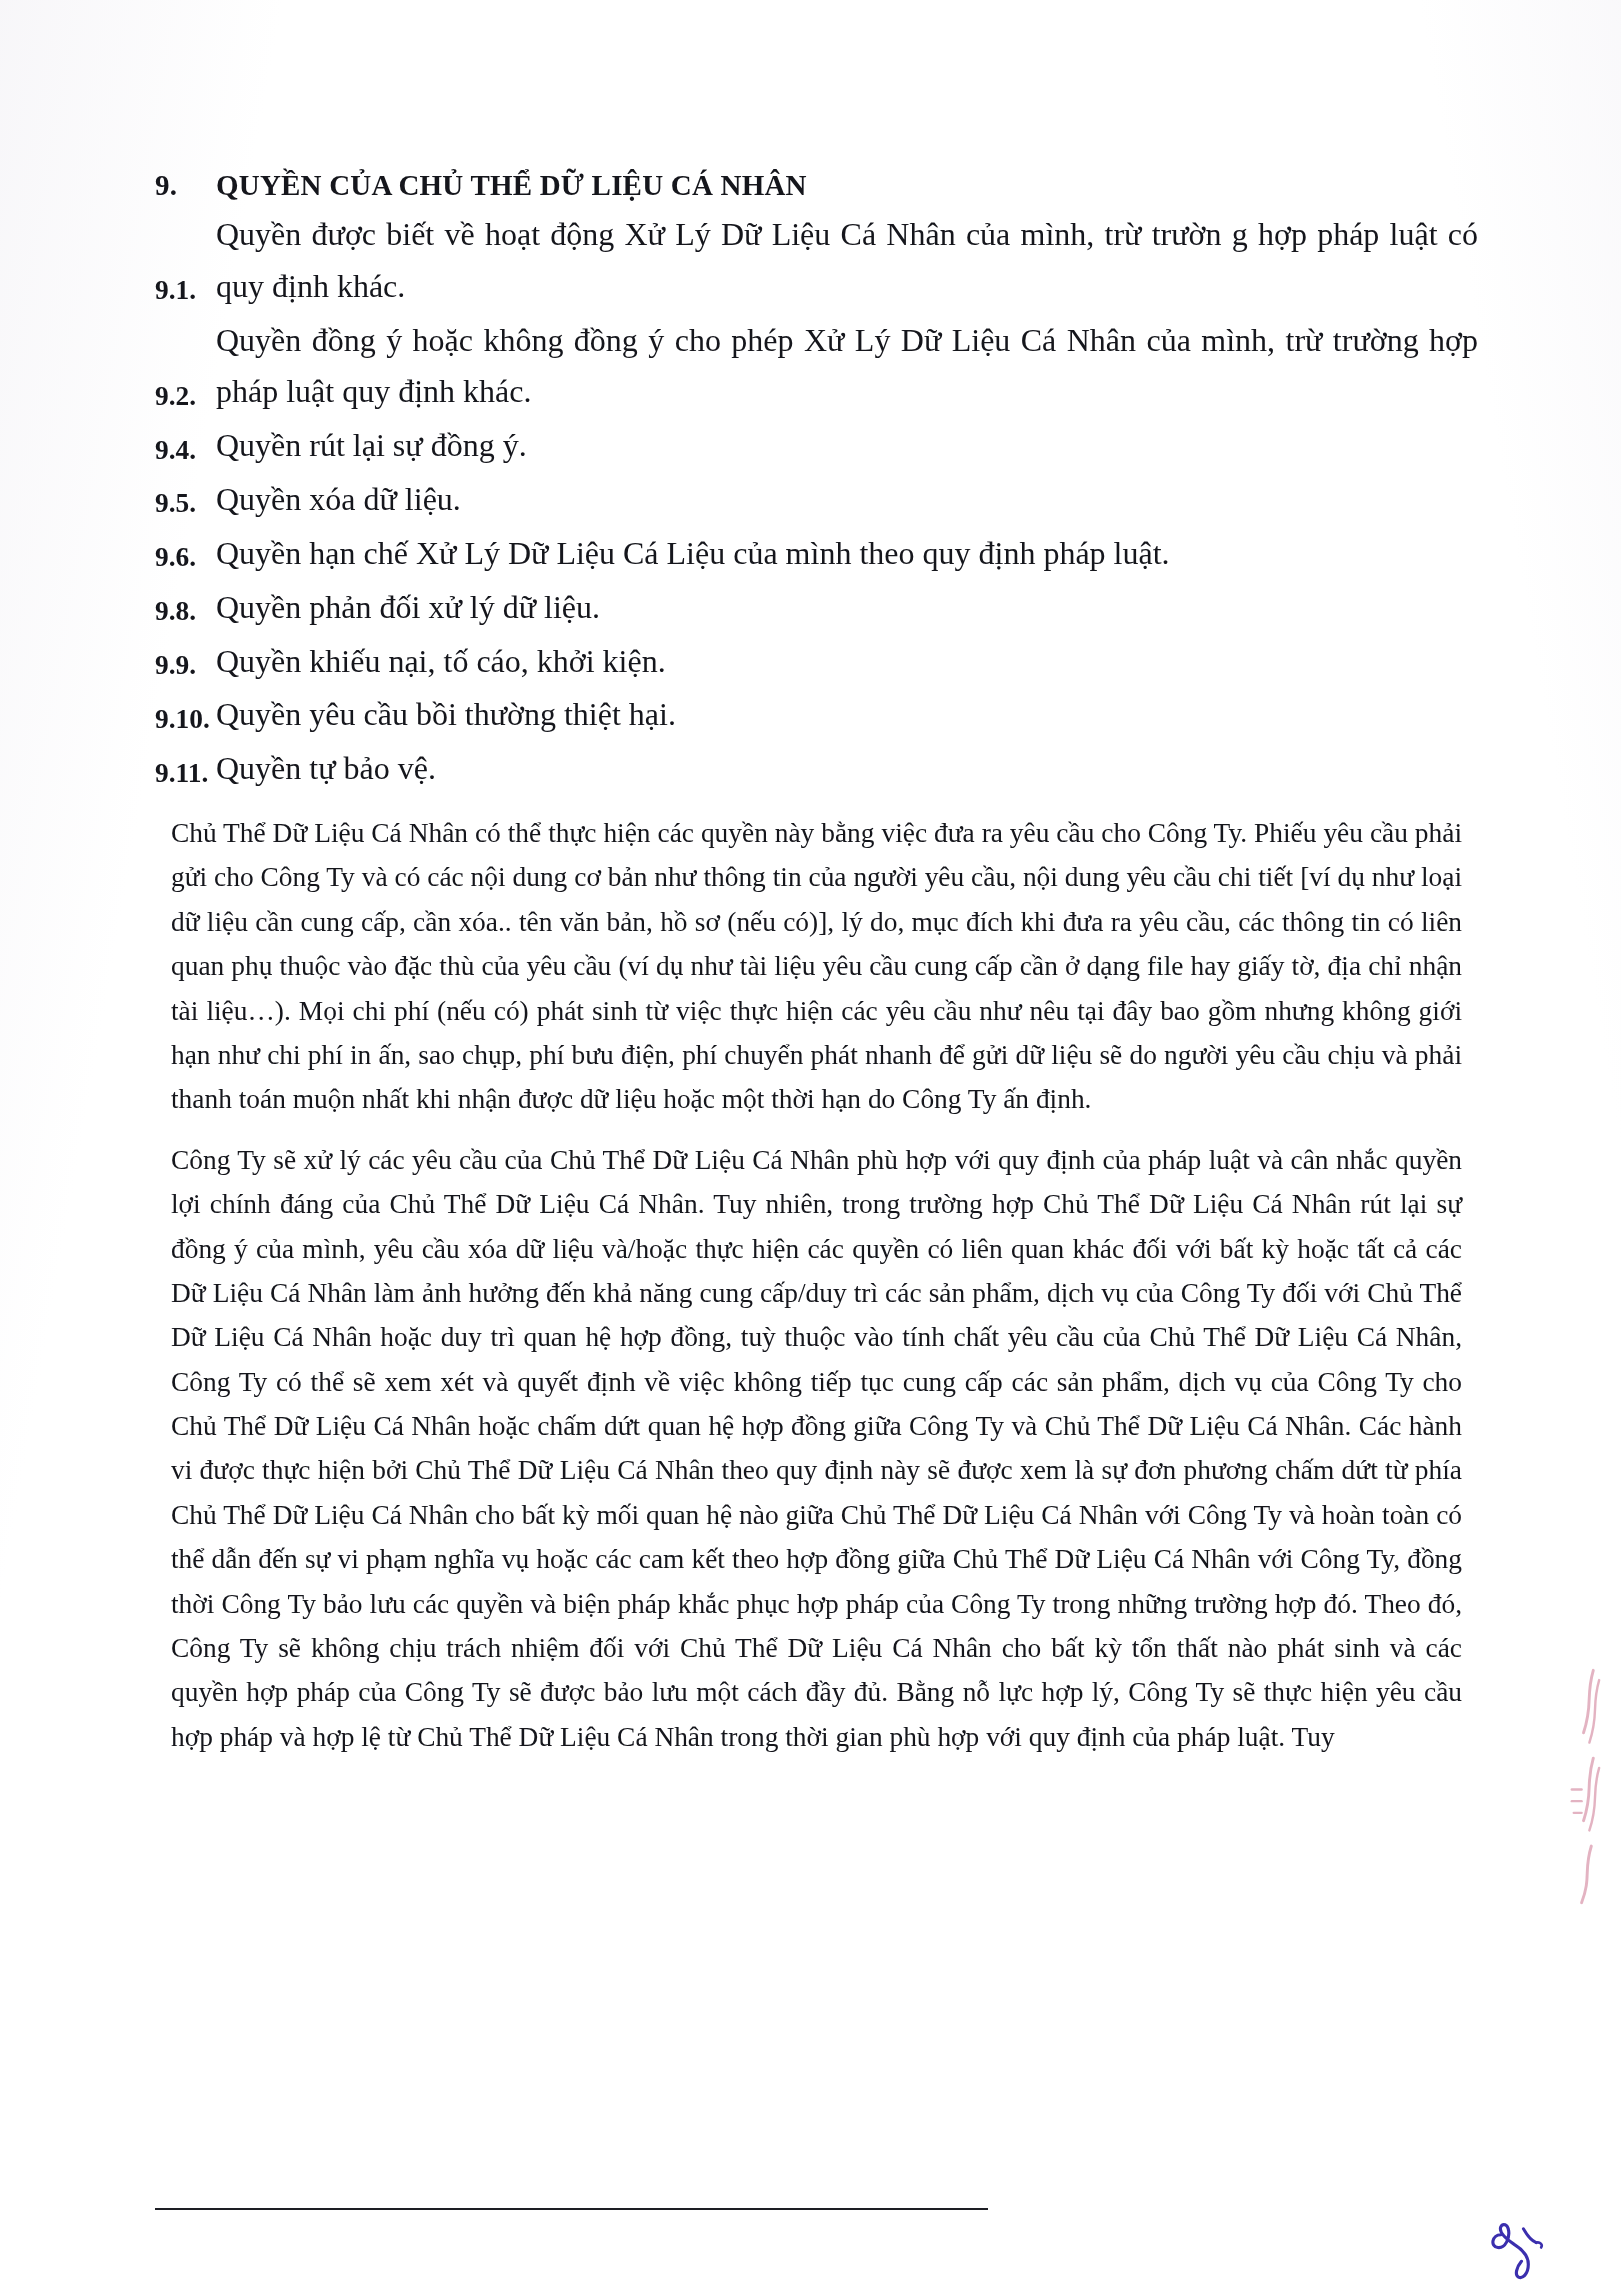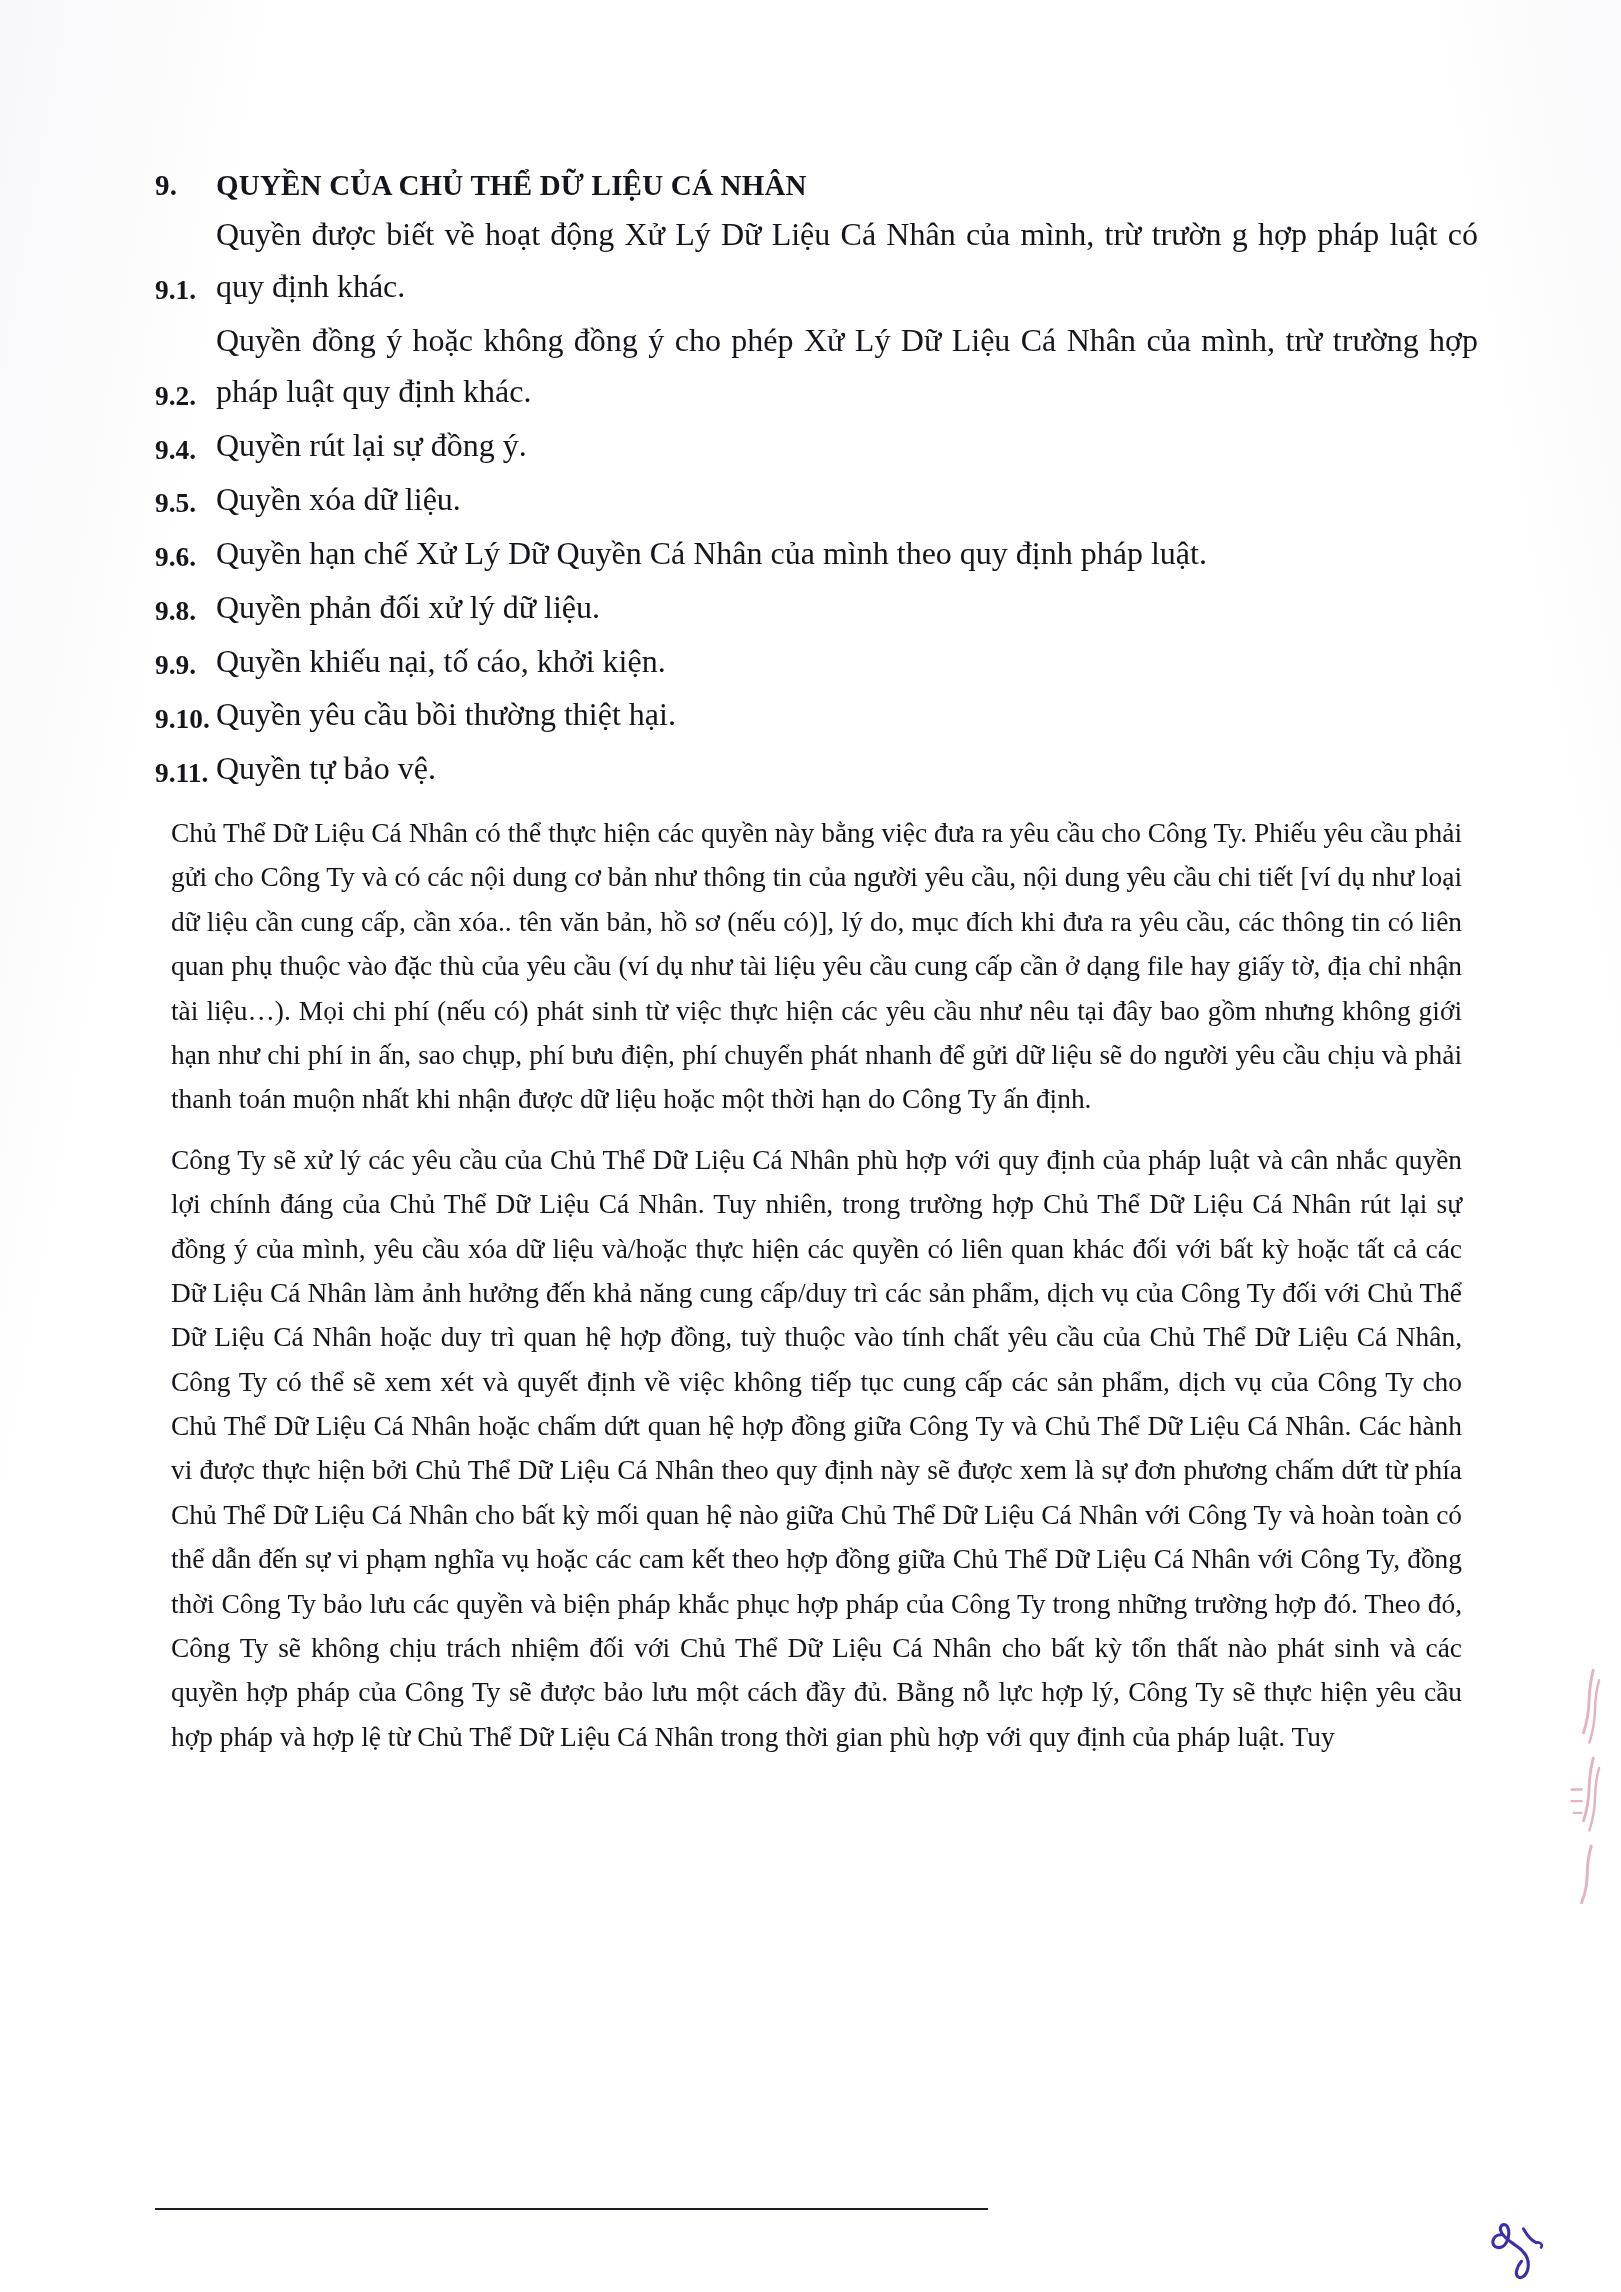--- a/index.html
+++ b/index.html
@@ -149,21 +149,21 @@
       <span class="c-body">Quyền rút lại sự đồng ý.</span>
     </div>
 
     <div class="clause">
       <span class="c-num">9.5.</span>
       <span class="c-body">Quyền xóa dữ liệu.</span>
     </div>
 
     <div class="clause">
       <span class="c-num">9.6.</span>
-      <span class="c-body">Quyền hạn chế Xử Lý Dữ Quyền Cá Nhân của mình theo quy định pháp luật.</span>
+      <span class="c-body">Quyền hạn chế Xử Lý Dữ Liệu Cá Liệu của mình theo quy định pháp luật.</span>
     </div>
 
 
     <div class="clause">
       <span class="c-num">9.8.</span>
       <span class="c-body">Quyền phản đối xử lý dữ liệu.</span>
     </div>
 
     <div class="clause">
       <span class="c-num">9.9.</span>

